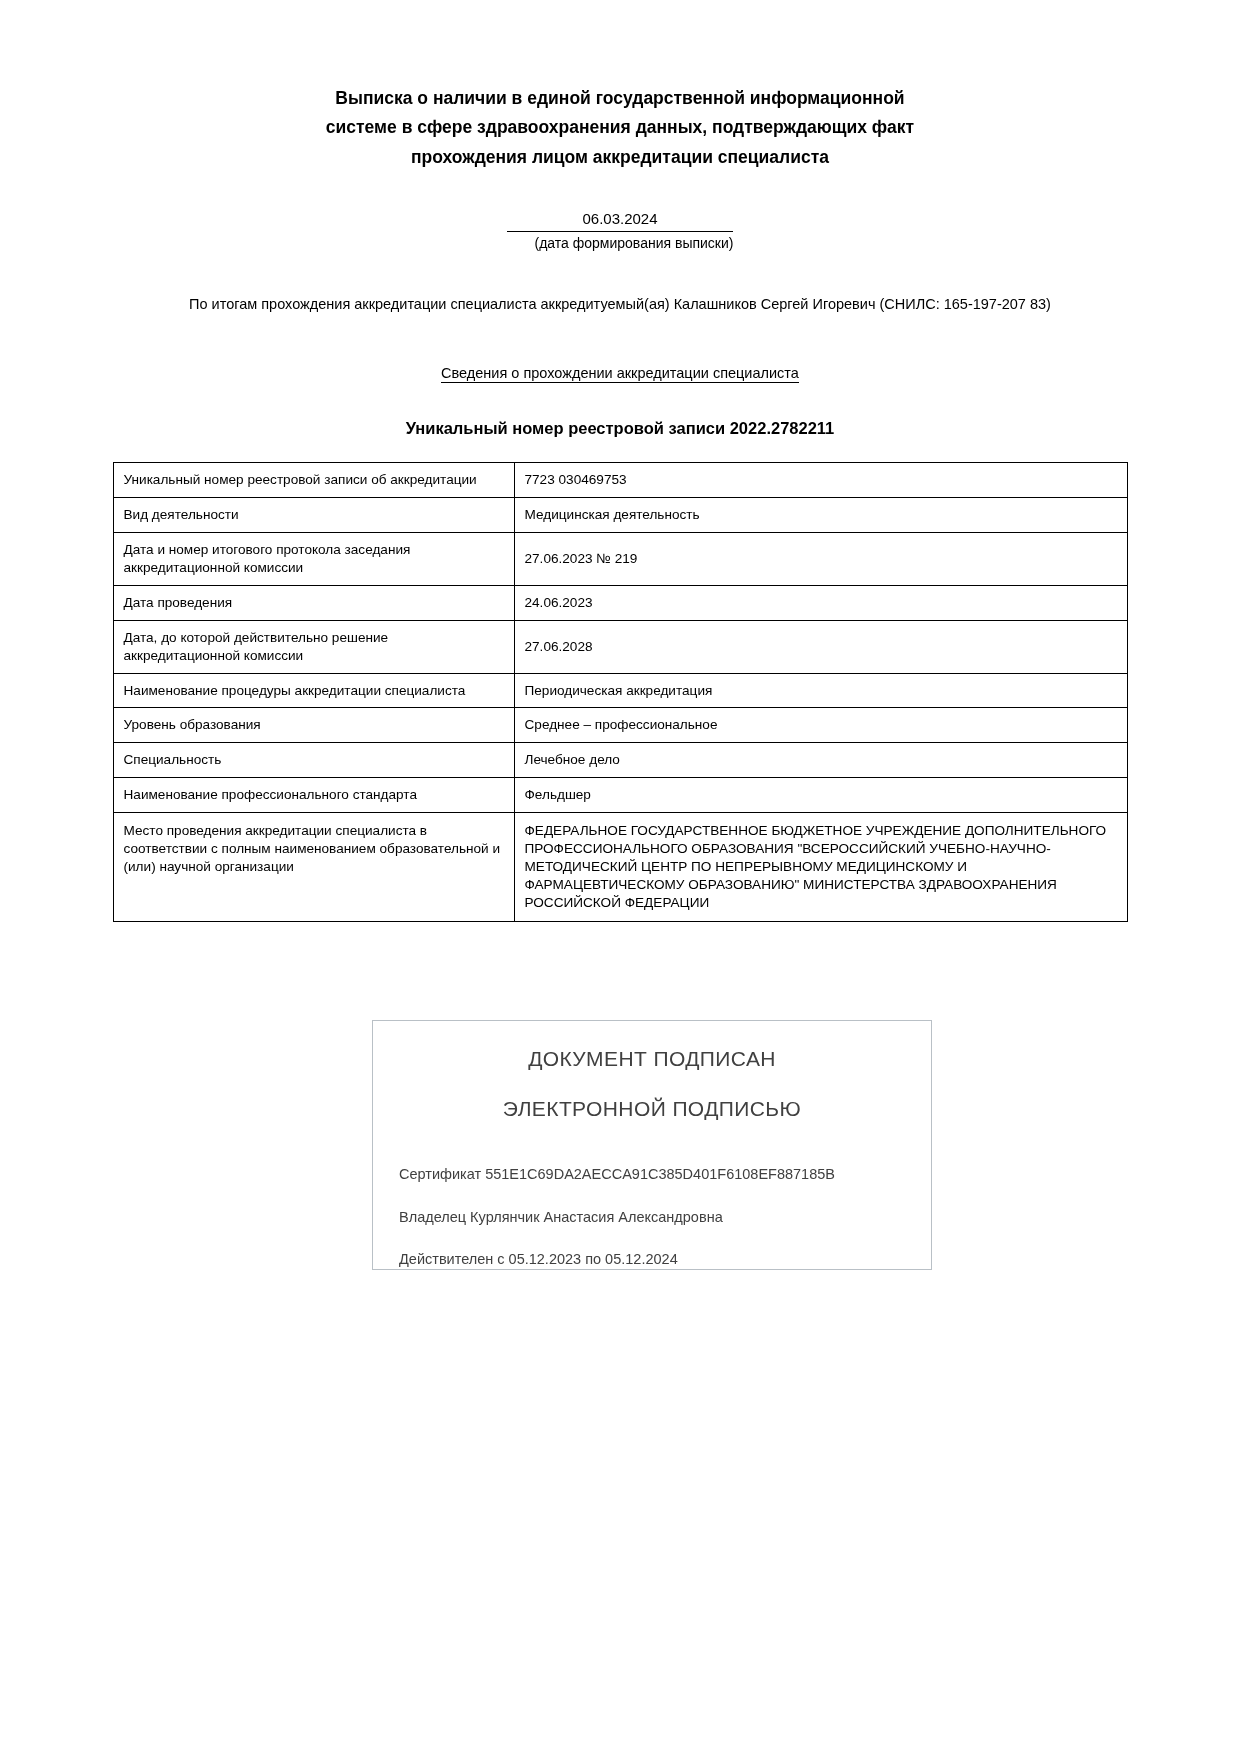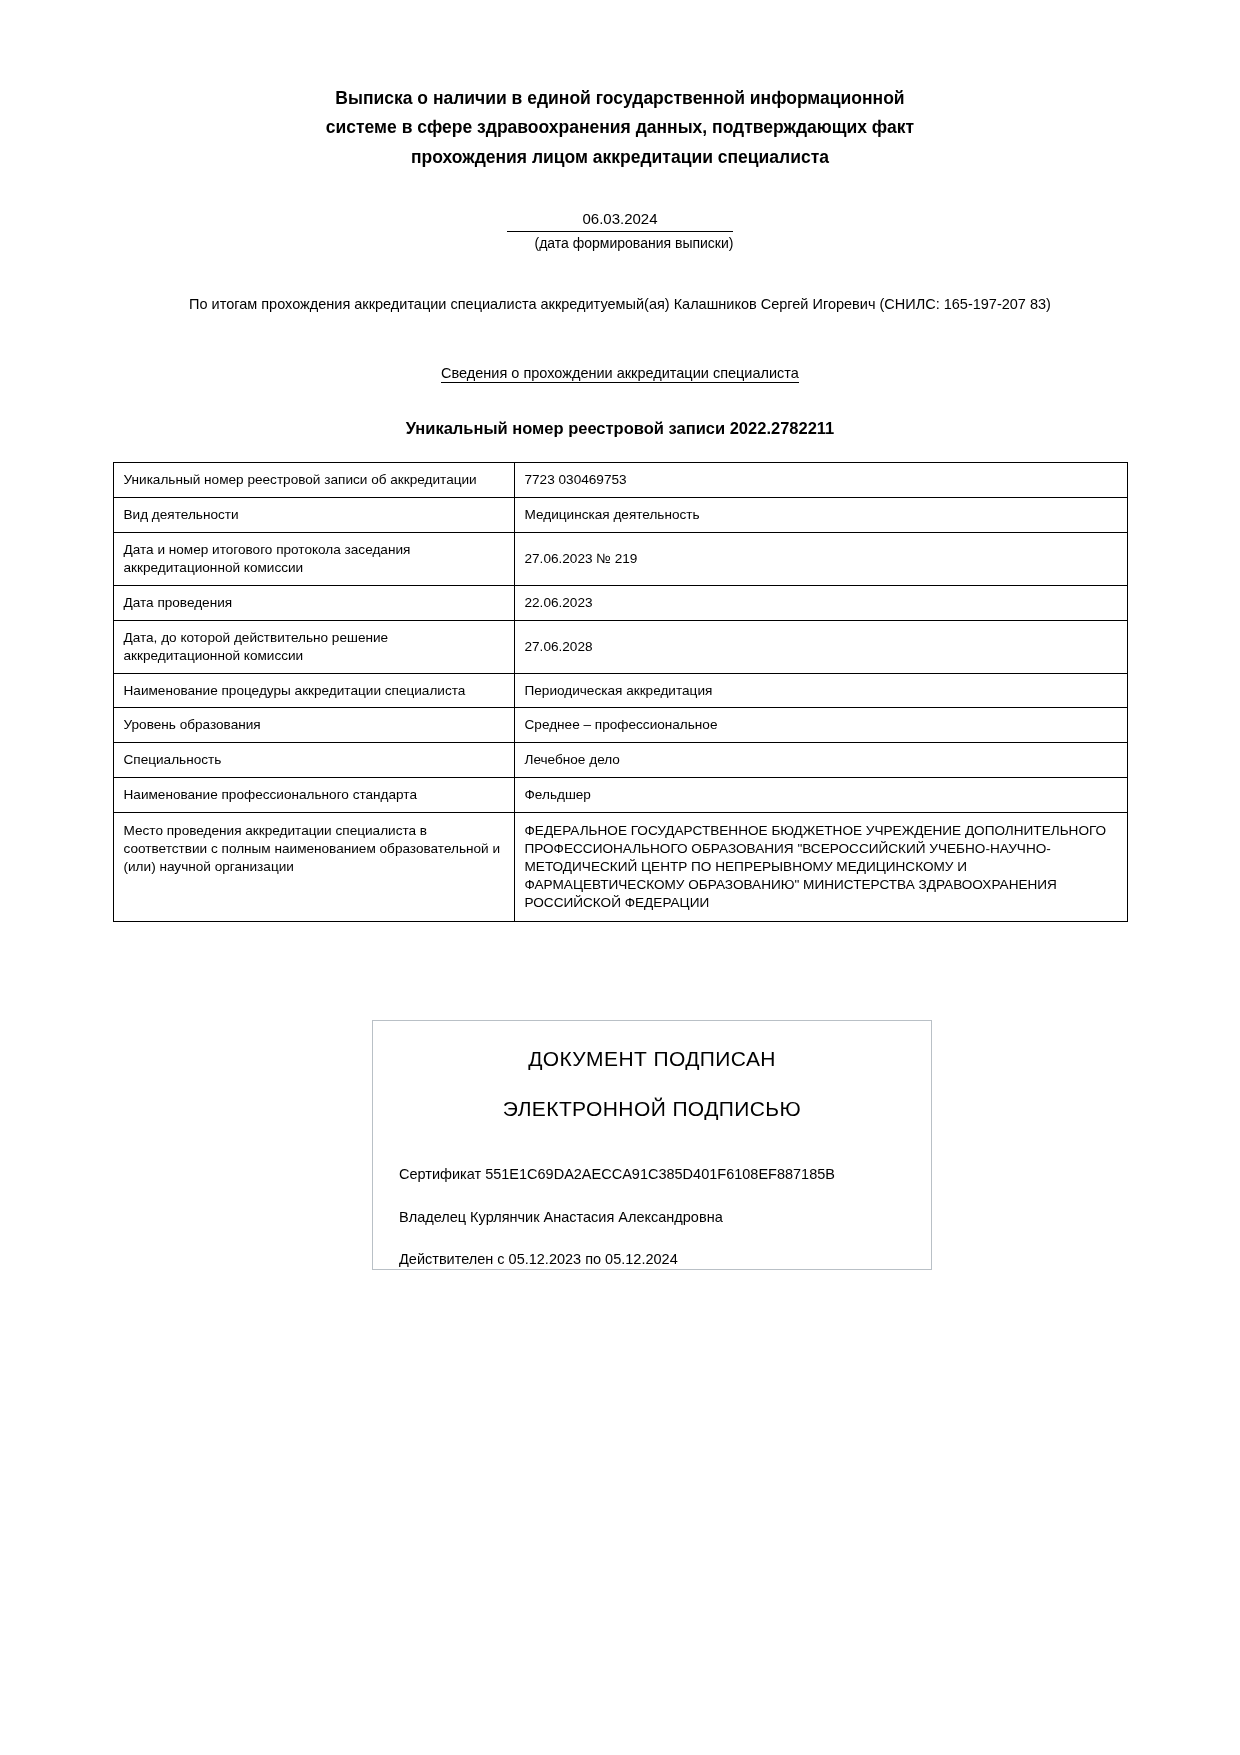--- a/index.html
+++ b/index.html
@@ -106,21 +106,21 @@
     padding-bottom: 9px;
   }
   .sign-stamp {
     position: absolute;
     left: 372px;
     top: 1020px;
     width: 560px;
     height: 250px;
     border: 1px solid #b9c0c6;
     box-sizing: border-box;
-    color: #000000;
+    color: #404040;
   }
   .sign-title {
     text-align: center;
     font-size: 21px;
     letter-spacing: 0.4px;
     padding-top: 27px;
     line-height: 1.0;
   }
   .sign-title2 {
     text-align: center;
@@ -175,21 +175,21 @@
       <tr>
         <td class="label">Вид деятельности</td>
         <td class="value">Медицинская деятельность</td>
       </tr>
       <tr>
         <td class="label">Дата и номер итогового протокола заседания аккредитационной комиссии</td>
         <td class="value">27.06.2023 № 219</td>
       </tr>
       <tr>
         <td class="label">Дата проведения</td>
-        <td class="value">22.06.2023</td>
+        <td class="value">24.06.2023</td>
       </tr>
       <tr>
         <td class="label">Дата, до которой действительно решение аккредитационной комиссии</td>
         <td class="value">27.06.2028</td>
       </tr>
       <tr>
         <td class="label">Наименование процедуры аккредитации специалиста</td>
         <td class="value">Периодическая аккредитация</td>
       </tr>
       <tr>

